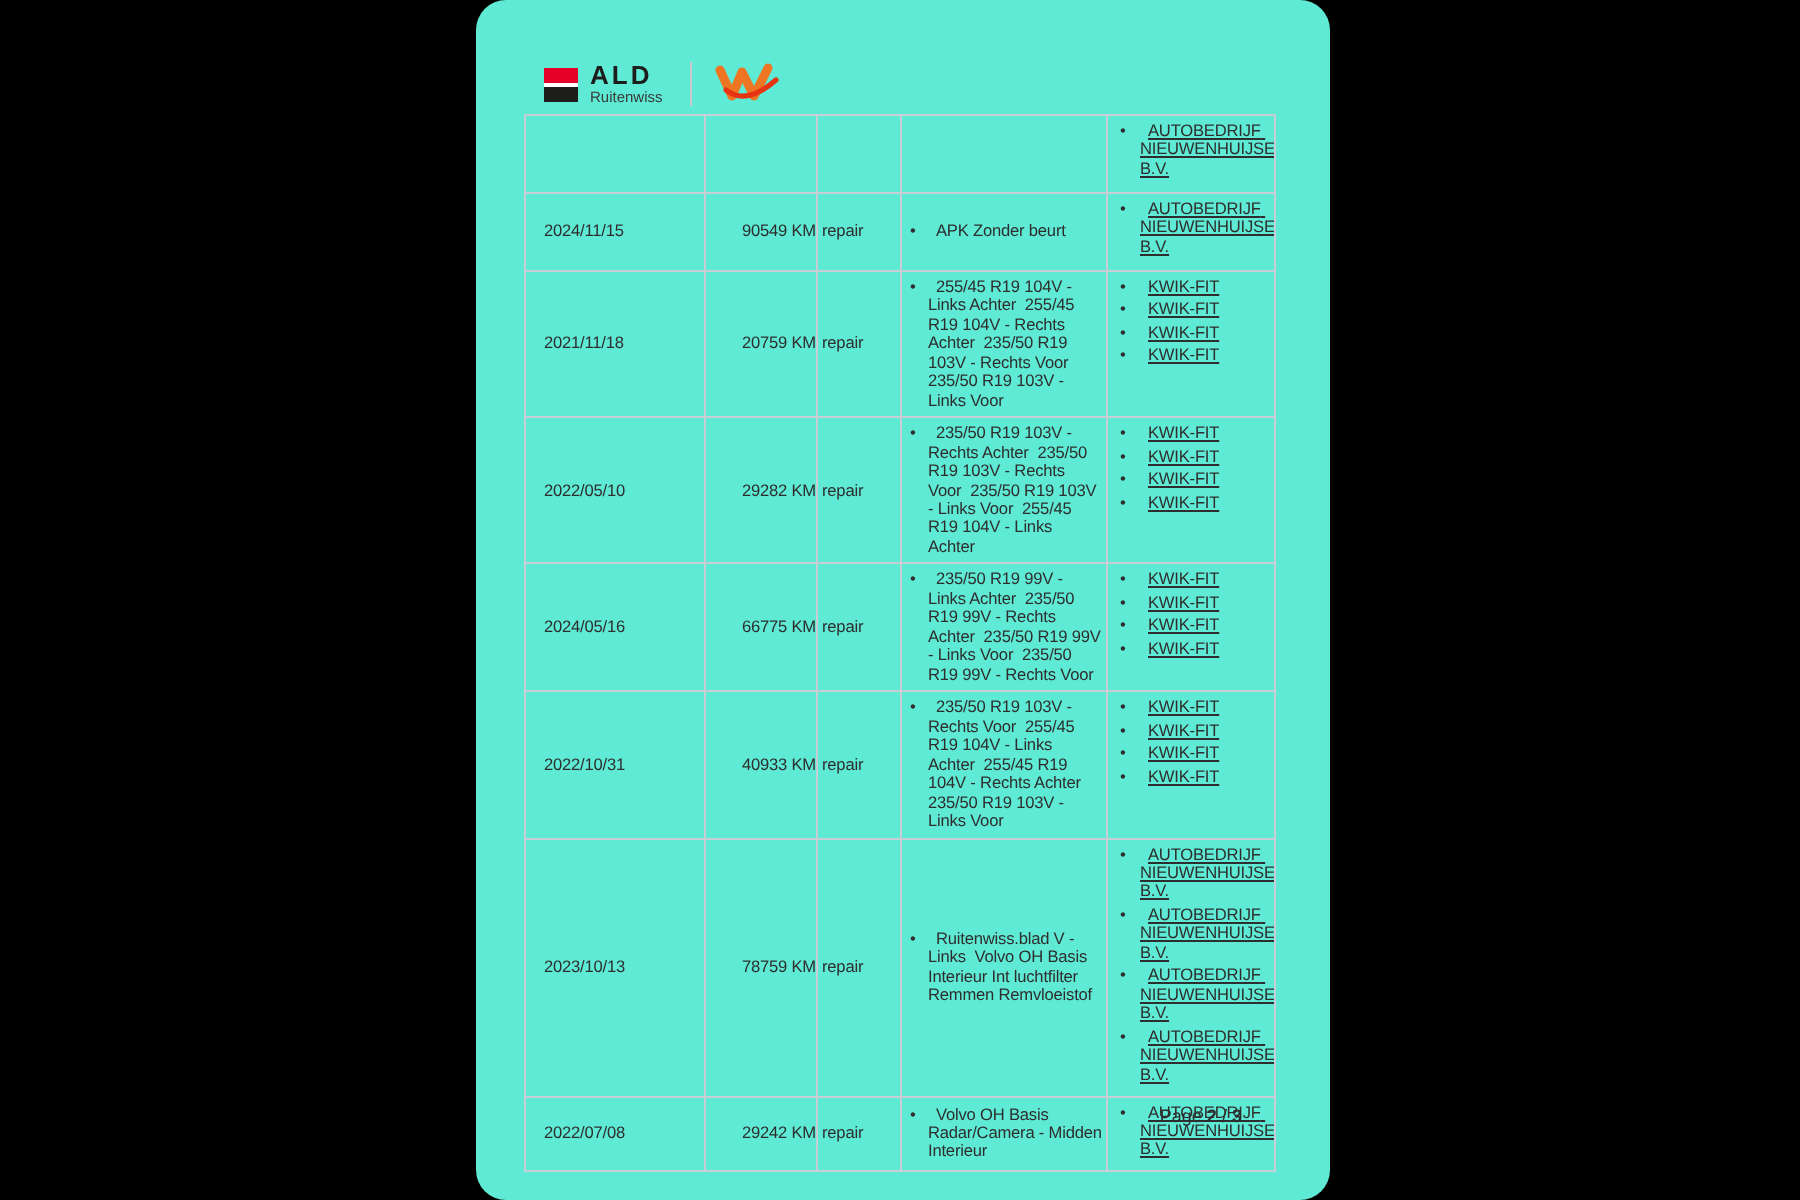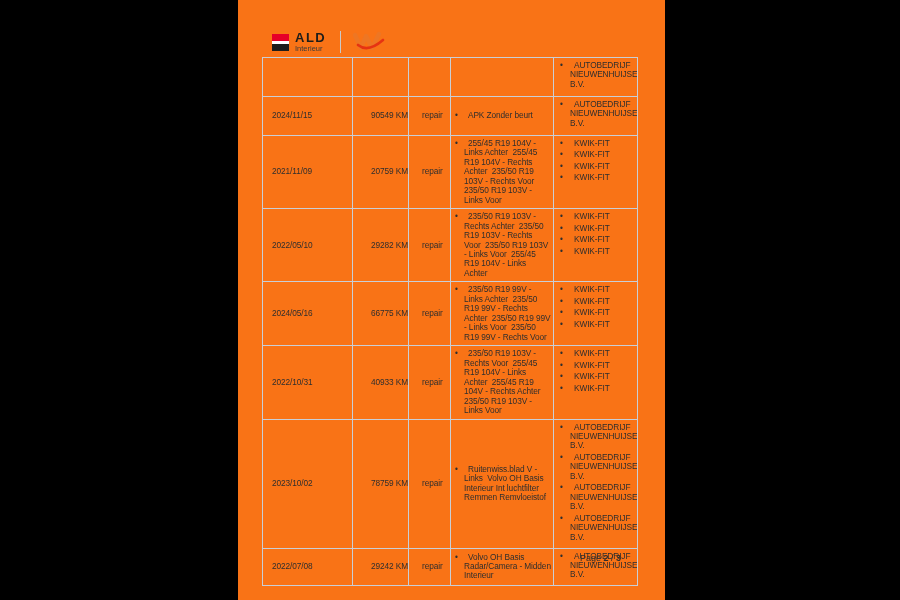--- a/index.html
+++ b/index.html
@@ -3,21 +3,22 @@
 <meta charset="utf-8">
 <style>
   * { box-sizing: border-box; }
   html,body { margin:0; padding:0; }
   body {
     width:900px; height:600px; position:relative; overflow:hidden;
     background:#000; font-family:"Liberation Sans", sans-serif;
   }
   .page {
     position:absolute; left:238px; top:0; width:427px; height:600px;
-    background:#f97316;
+    background:#5eead4;
+    border-radius:15px;
   }
   
   .hdr { position:absolute; left:34px; top:31px; height:22px; display:flex; align-items:center; }
   .sg-box {
     width:17px; height:17px; margin-right:6px;
     background:linear-gradient(to bottom, #e60028 0%, #e60028 44%, #ffffff 44%, #ffffff 56%, #1d1d1b 56%, #1d1d1b 100%);
   }
   .brand-text { display:flex; flex-direction:column; line-height:1; }
   .brand-name { font-size:13px; font-weight:bold; color:#1d1d1b; letter-spacing:1.5px; }
   .brand-sub { font-size:7.5px; color:#3a3a3a; margin-top:1px; }
@@ -32,49 +33,49 @@
   .svc-table tr:nth-child(1){ height:39px; }
   .svc-table tr:nth-child(2){ height:39px; }
   .svc-table tr:nth-child(3){ height:64px; }
   .svc-table tr:nth-child(4){ height:66px; }
   .svc-table tr:nth-child(5){ height:64px; }
   .svc-table tr:nth-child(6){ height:63px; }
   .svc-table tr:nth-child(7){ height:129px; }
   .svc-table tr:nth-child(8){ height:27px; }
   td.c-date { padding-left:9px; }
   td.c-mileage { padding-left:9px;text-align:right; }
-  td.c-type { padding-left:13px;margin-left:29px; }
+  td.c-type { padding-left:2px;margin-left:29px; }
   td.c-desc { padding:3px 2px 3px 4px; }
   td.c-supplier { vertical-align:top; padding:3px 2px 3px 4px; }
   .bullet {
     position:relative; padding-left:9px; text-indent:4px; white-space:pre-wrap;
   }
   .bullet::before {
     content:"\2022"; position:absolute; left:0; top:0; text-indent:0;
   }
-  ul.sup-list { list-style:none; margin:0; padding:0; }
+  ul.sup-list { list-style:none; margin:0; padding:0;text-decoration:underline; }
   ul.sup-list li { margin-bottom:2px; padding-left:12px; }
   ul.sup-list li.bullet::before { left:2px; }
   
   .pg-footer {
     position:absolute; right:44px; top:553px; font-size:9px; color:#2e2e2e;
     white-space:pre;
   }
   .pg-footer b { font-weight:bold; }
 </style>
 </head>
 <body>
 
 <div class="page">
 
   <div class="hdr">
     <div class="sg-box"></div>
     <div class="brand-text">
       <span class="brand-name">ALD</span>
-      <span class="brand-sub">Interieur</span>
+      <span class="brand-sub">Ruitenwiss</span>
     </div>
     <div class="hdr-divider"></div>
     <svg width="40" height="24" viewBox="0 0 40 24">
       <path d="M3 5 L9 18 L14 6 L20 18 L27 4" fill="none" stroke="#ee7623" stroke-width="4.5" stroke-linecap="round" stroke-linejoin="round"></path>
       <path d="M6 15 Q16 23 31 10" fill="none" stroke="#e63312" stroke-width="2.6" stroke-linecap="round"></path>
     </svg>
   </div>
 
   <table class="svc-table">
     <colgroup>
@@ -103,21 +104,21 @@
           <td class="c-desc">
             <div class="bullet">APK Zonder beurt</div>
           </td>
           <td class="c-supplier">
             <ul class="sup-list">
               <li class="bullet">AUTOBEDRIJF NIEUWENHUIJSE B.V.</li>
             </ul>
           </td>
         </tr>
         <tr>
-          <td class="c-date">2021/11/09</td>
+          <td class="c-date">2021/11/18</td>
           <td class="c-mileage">20759 KM</td>
           <td class="c-type">repair</td>
           <td class="c-desc">
             <div class="bullet">255/45 R19 104V - Links Achter  255/45 R19 104V - Rechts Achter  235/50 R19 103V - Rechts Voor  235/50 R19 103V - Links Voor</div>
           </td>
           <td class="c-supplier">
             <ul class="sup-list">
               <li class="bullet">KWIK-FIT</li>
               <li class="bullet">KWIK-FIT</li>
               <li class="bullet">KWIK-FIT</li>
@@ -167,21 +168,21 @@
           <td class="c-supplier">
             <ul class="sup-list">
               <li class="bullet">KWIK-FIT</li>
               <li class="bullet">KWIK-FIT</li>
               <li class="bullet">KWIK-FIT</li>
               <li class="bullet">KWIK-FIT</li>
             </ul>
           </td>
         </tr>
         <tr>
-          <td class="c-date">2023/10/02</td>
+          <td class="c-date">2023/10/13</td>
           <td class="c-mileage">78759 KM</td>
           <td class="c-type">repair</td>
           <td class="c-desc">
             <div class="bullet">Ruitenwiss.blad V - Links  Volvo OH Basis  Interieur Int luchtfilter  Remmen Remvloeistof</div>
           </td>
           <td class="c-supplier">
             <ul class="sup-list">
               <li class="bullet">AUTOBEDRIJF NIEUWENHUIJSE B.V.</li>
               <li class="bullet">AUTOBEDRIJF NIEUWENHUIJSE B.V.</li>
               <li class="bullet">AUTOBEDRIJF NIEUWENHUIJSE B.V.</li>

